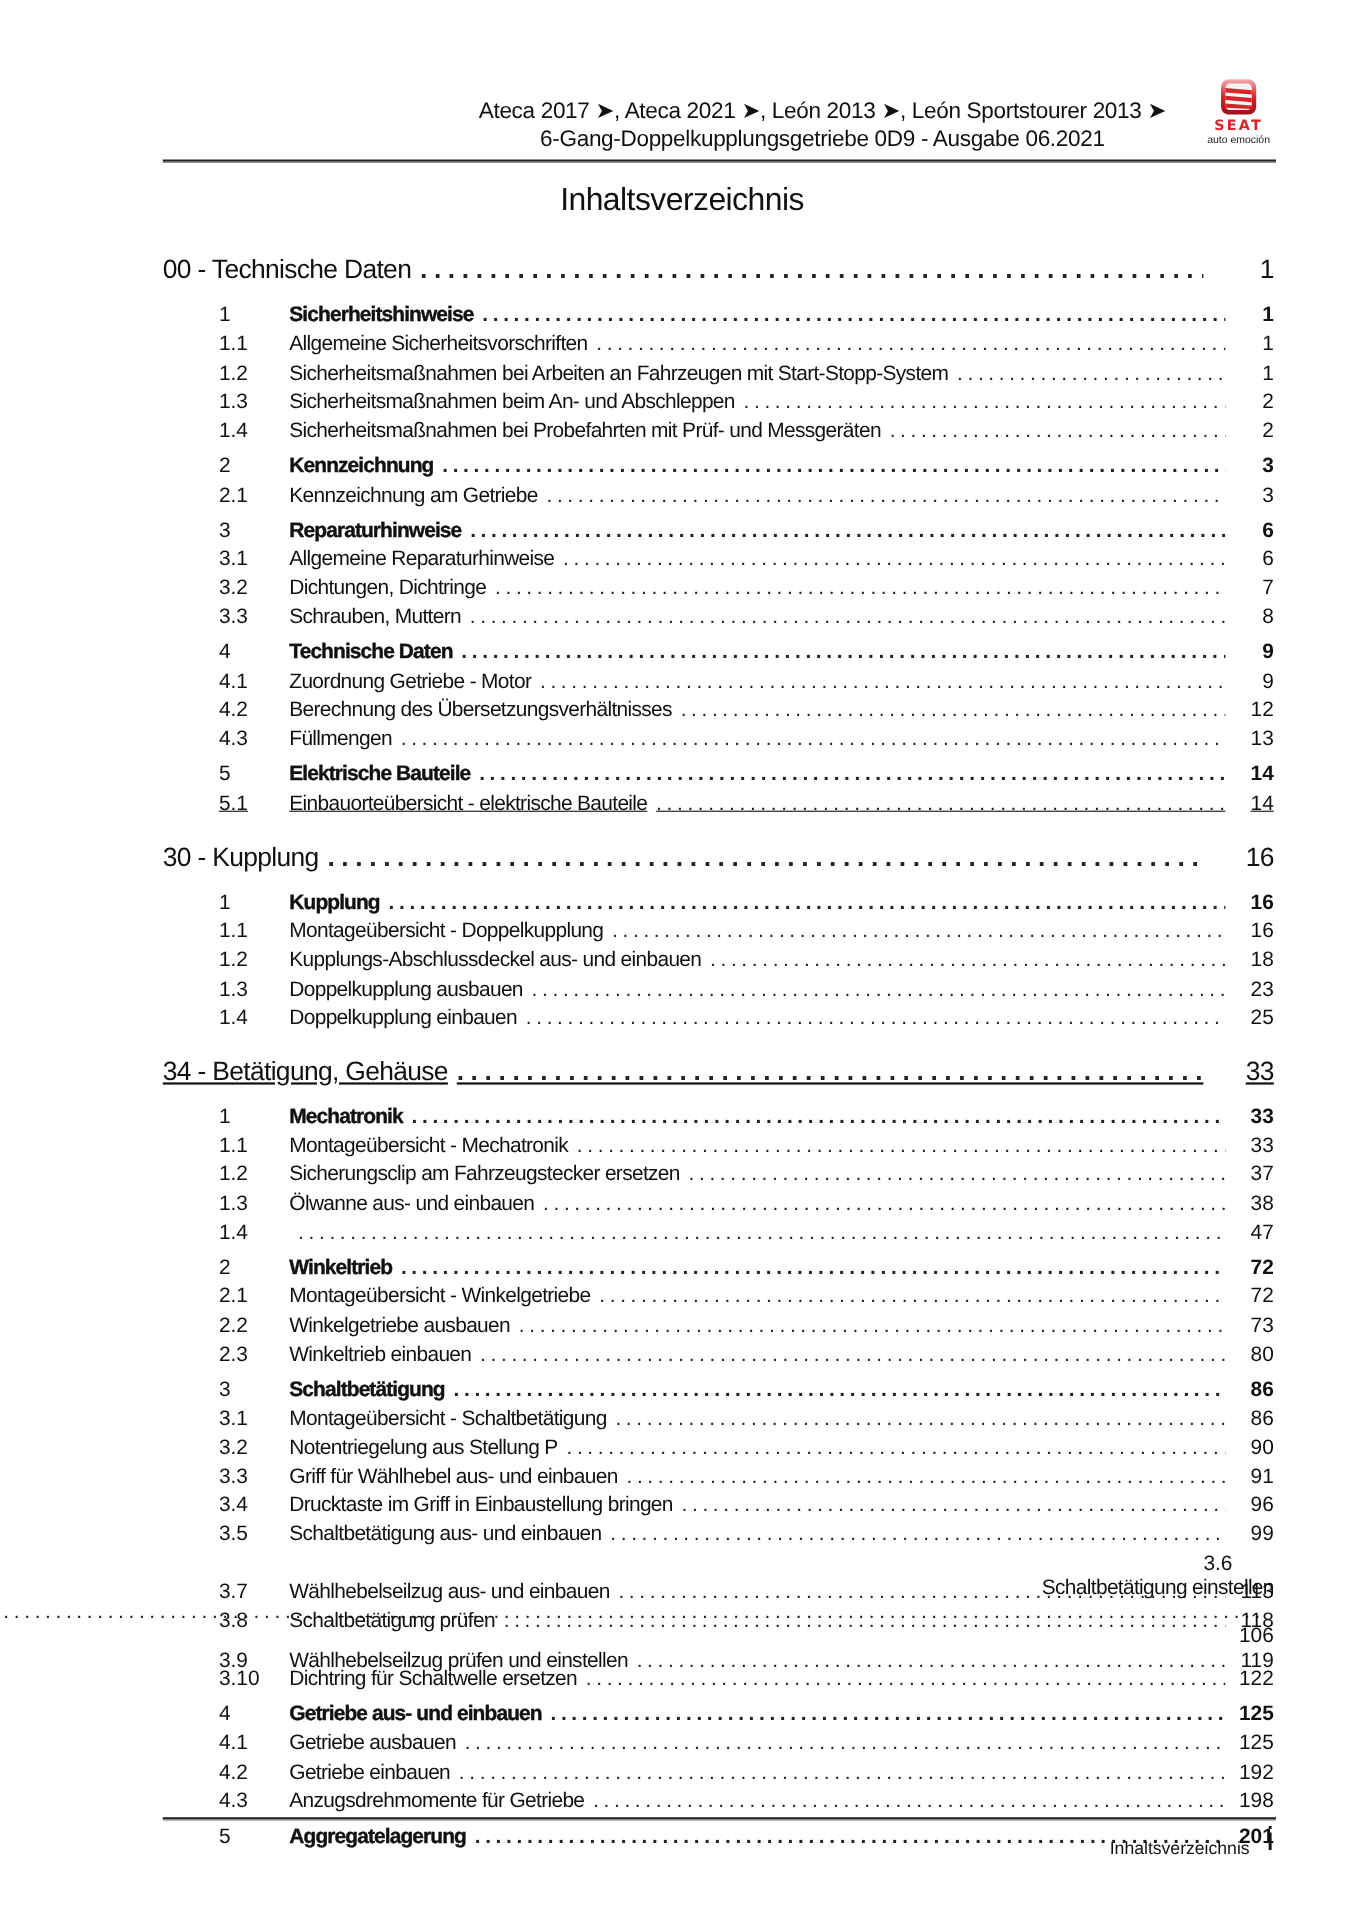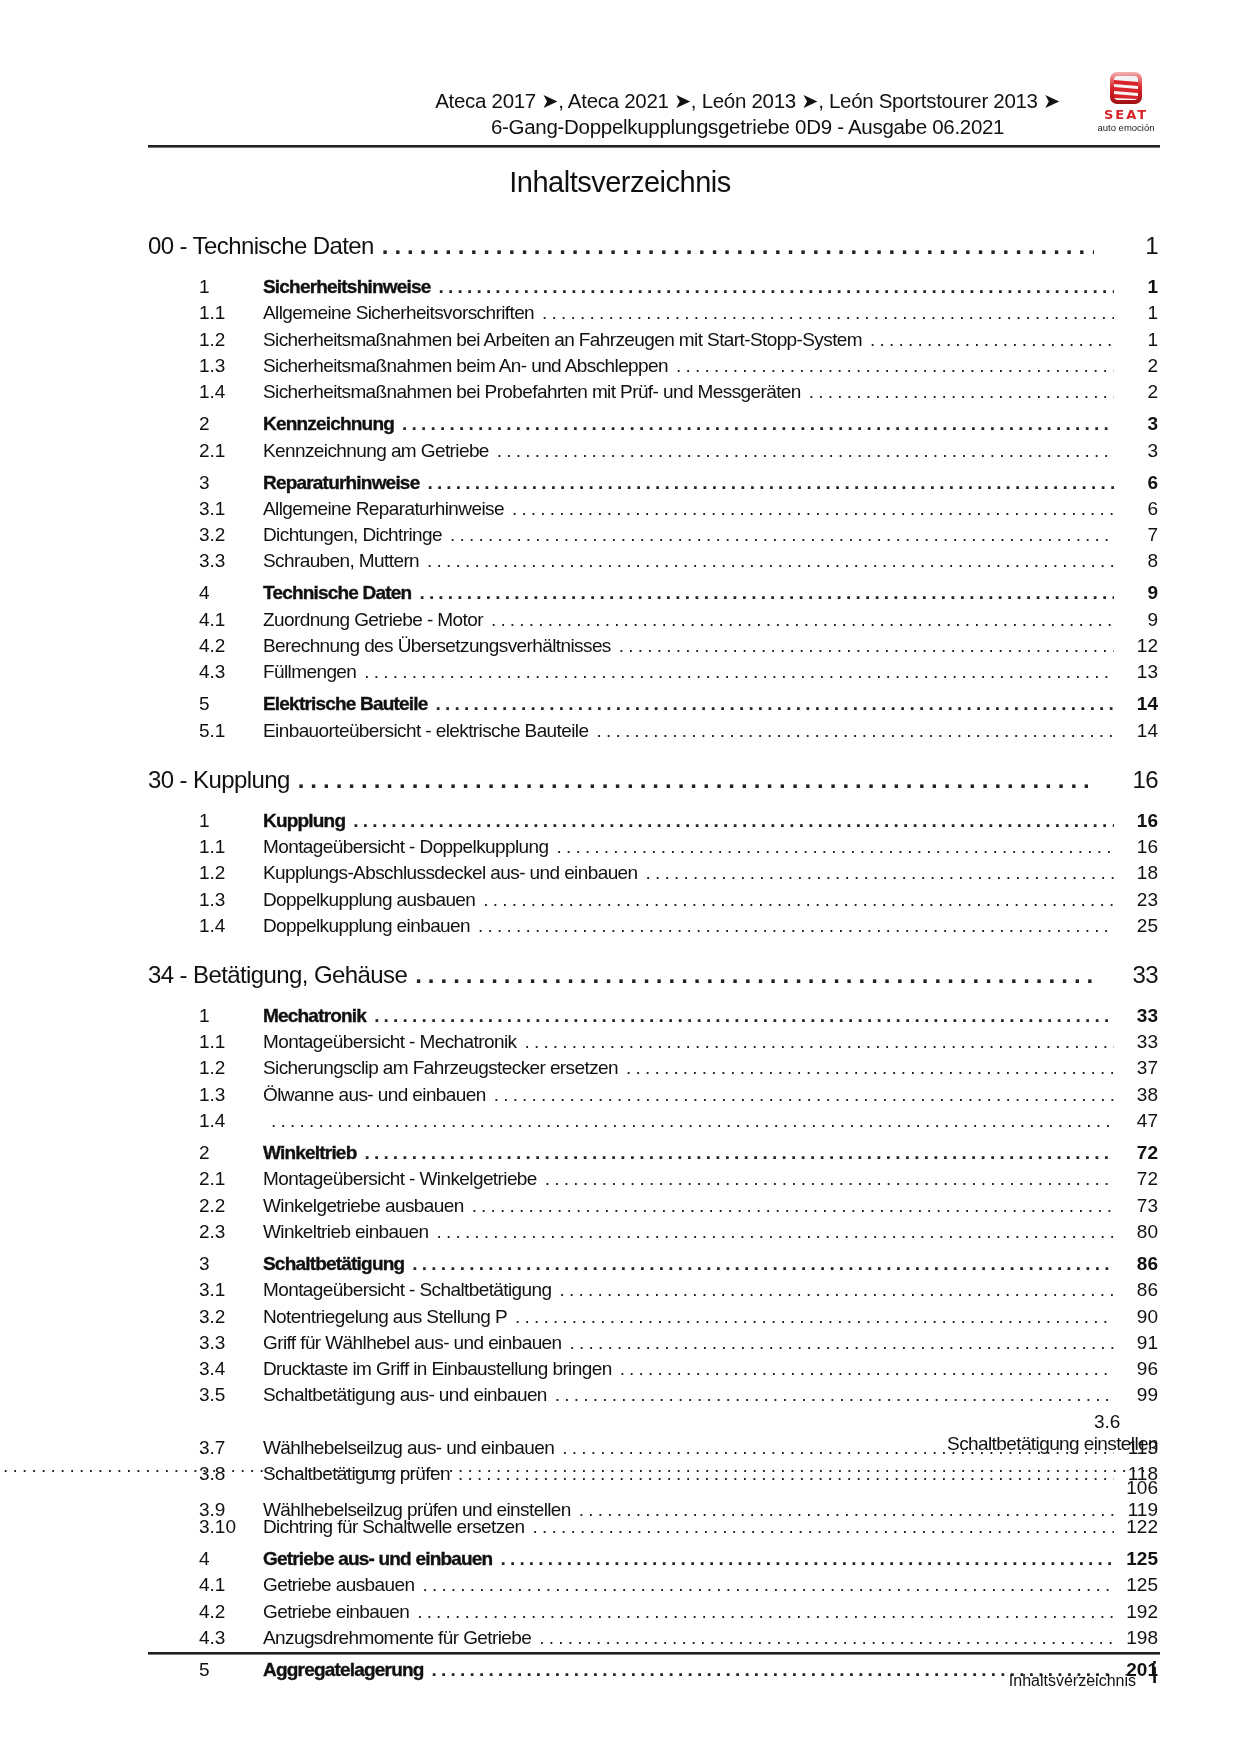--- a/index.html
+++ b/index.html
@@ -158,21 +158,21 @@
       <span class="lbl">Füllmengen</span>
       <span class="dots">........................................................................................................................................................................................................</span>
       <span class="pg">13</span>
     </div>
     <div class="row sec main" style="top: 693.3px;">
       <span class="num">5</span>
       <span class="lbl">Elektrische Bauteile</span>
       <span class="dots">........................................................................................................................................................................................................</span>
       <span class="pg">14</span>
     </div>
-    <div class="row sec" style="top: 719.6px;">
+    <div class="row sec" style="top: 719.6px; text-decoration: underline;">
       <span class="num">5.1</span>
       <span class="lbl">Einbauorteübersicht - elektrische Bauteile</span>
       <span class="dots">........................................................................................................................................................................................................</span>
       <span class="pg">14</span>
     </div>
     <div class="row chap" style="top: 765.6px;">
       <span class="lbl">30 - Kupplung</span>
       <span class="dots">........................................................................................................................................................................................................</span>
       <span class="pg">16</span>
     </div>
@@ -199,21 +199,21 @@
       <span class="lbl">Doppelkupplung ausbauen</span>
       <span class="dots">........................................................................................................................................................................................................</span>
       <span class="pg">23</span>
     </div>
     <div class="row sec" style="top: 914.8px;">
       <span class="num">1.4</span>
       <span class="lbl">Doppelkupplung einbauen</span>
       <span class="dots">........................................................................................................................................................................................................</span>
       <span class="pg">25</span>
     </div>
-    <div class="row chap" style="top: 960.8px;">
+    <div class="row chap" style="top: 960.8px; text-decoration: underline;">
       <span class="lbl">34 - Betätigung, Gehäuse</span>
       <span class="dots">........................................................................................................................................................................................................</span>
       <span class="pg">33</span>
     </div>
     <div class="row sec main" style="top: 1004.8px;">
       <span class="num">1</span>
       <span class="lbl">Mechatronik</span>
       <span class="dots">........................................................................................................................................................................................................</span>
       <span class="pg">33</span>
     </div>

